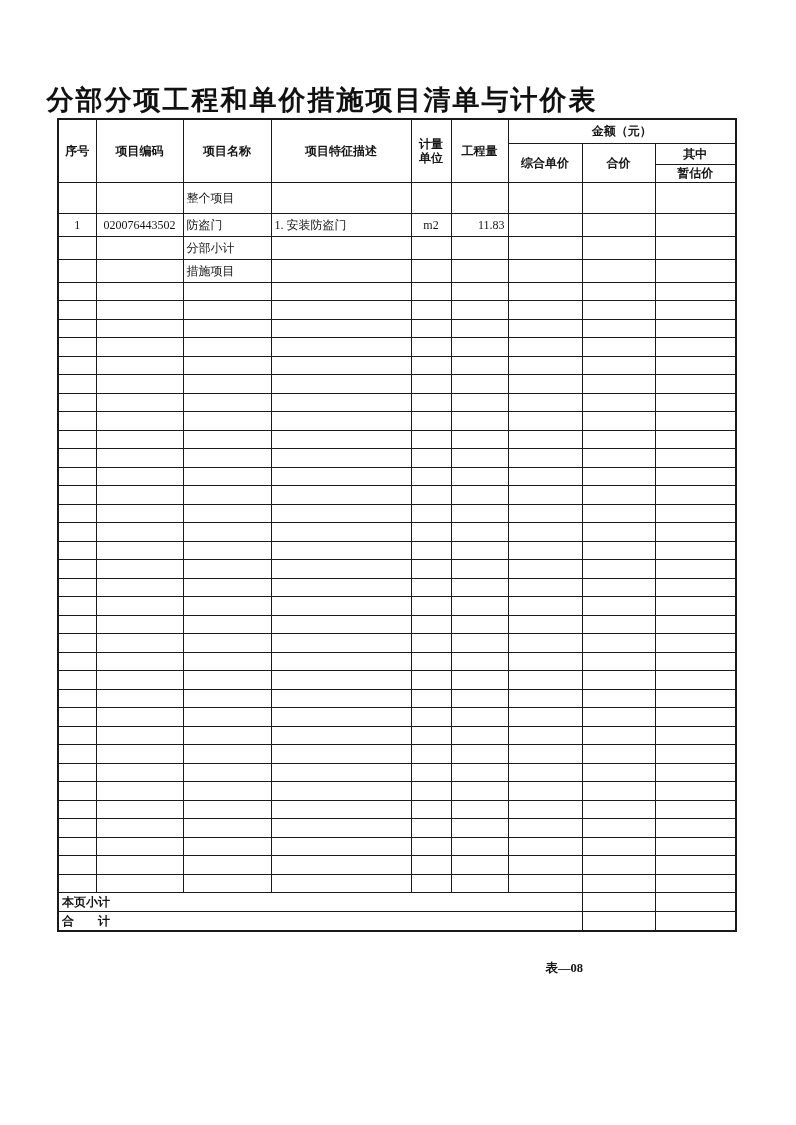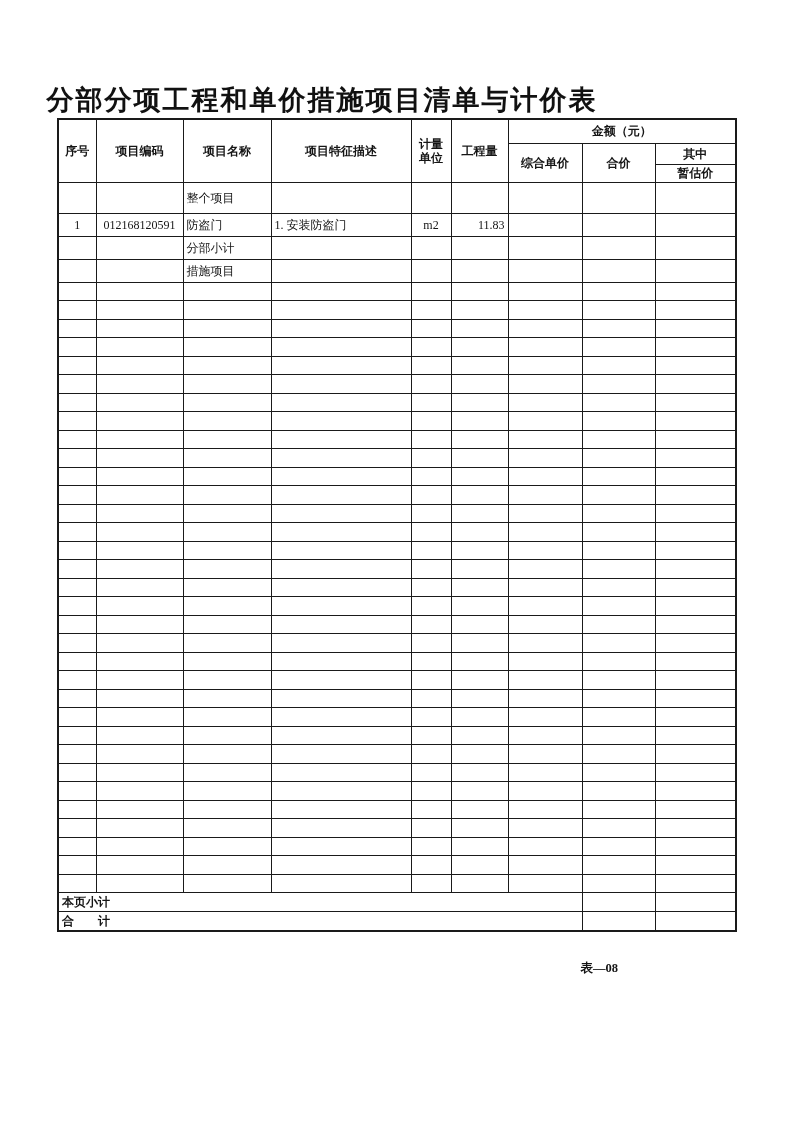--- a/index.html
+++ b/index.html
@@ -41,21 +41,21 @@
   tr.empty-row td{height:17.5px;}
   tr.sum-row{height:19px;}
   td.c{text-align:center;}
   td.l{text-align:left;}
   td.r{text-align:right;padding-right:5px;}
   tr.sum-row td.sum-label{text-align:left;font-weight:600;}
   .note{
     margin:18px 0 0 57px;font-size:12.5px;font-weight:600;letter-spacing:0.5px;
   }
   .form-code{
-    margin:28px 26px 0 0;text-align:right;font-size:12.5px;font-weight:600;
+    margin:28px 61px 0 0;text-align:right;font-size:12.5px;font-weight:600;
   }
 </style>
 </head>
 <body>
 
 <div class="page">
 
   <h1 class="doc-title">分部分项工程和单价措施项目清单与计价表</h1>
 
 
@@ -98,21 +98,21 @@
         <td class="l">整个项目</td>
         <td class="l"></td>
         <td class="c"></td>
         <td class="r"></td>
         <td></td>
         <td></td>
         <td></td>
       </tr>
       <tr class="row-item">
         <td class="c">1</td>
-        <td class="c">012168120591</td>
+        <td class="c">020076443502</td>
         <td class="l">防盗门</td>
         <td class="l">1. 安装防盗门</td>
         <td class="c">m2</td>
         <td class="r">11.83</td>
         <td></td>
         <td></td>
         <td></td>
       </tr>
       <tr class="row-sub">
         <td class="c"></td>

